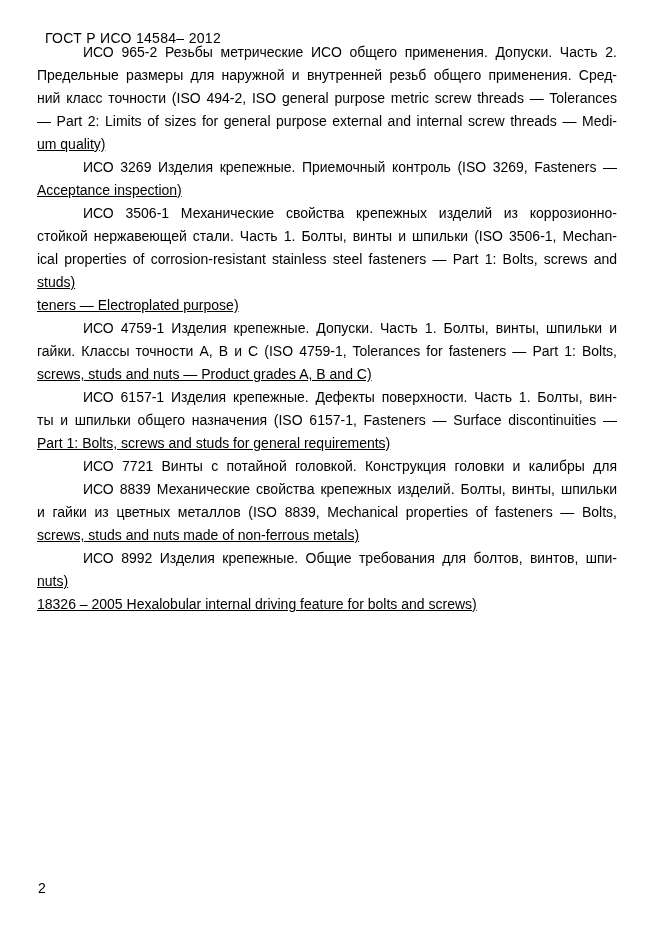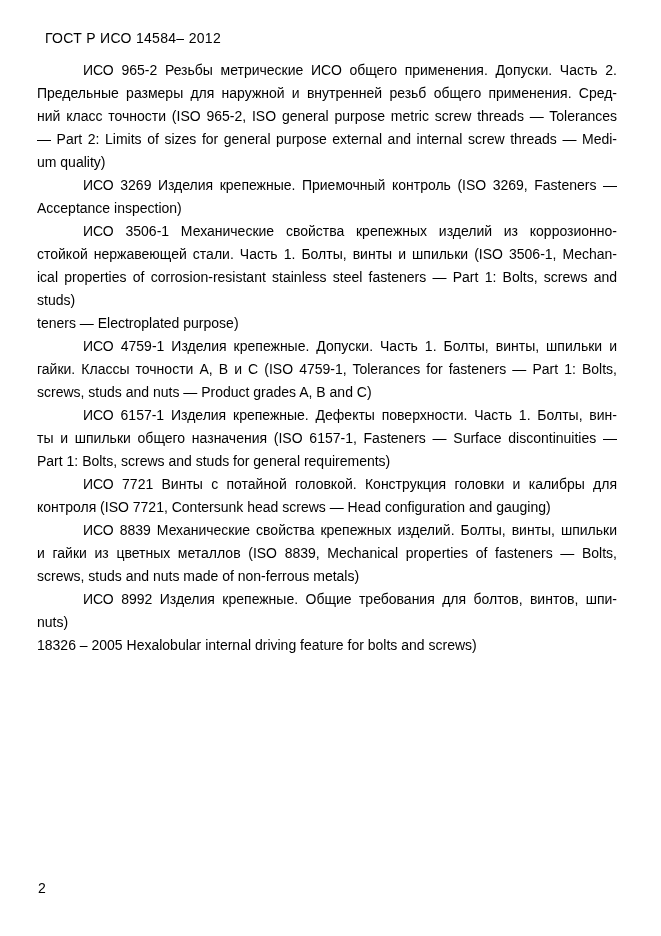--- a/index.html
+++ b/index.html
@@ -20,71 +20,71 @@
     position: absolute;
     left: 45px;
     top: 30px;
     font-size: 14px;
     letter-spacing: 0.3px;
     white-space: nowrap;
   }
   .doc-body {
     position: absolute;
     left: 37px;
-    top: 59px;
+    top: 41px;
     width: 580px;
     font-size: 14px;
     line-height: 23px;
   }
   .line {
     text-align: justify;
     text-align-last: justify;
     height: 23px;
     overflow: hidden;
   }
   .line.first {
     text-indent: 46px;
   }
   .line.plast {
     text-align-last: left;
+    text-decoration: underline;
   }
   .page-number {
     position: absolute;
     left: 38px;
     top: 880px;
     font-size: 14px;
   }
 </style>
 </head>
 <body>
 
 <div class="page">
   <div class="running-header">ГОСТ Р ИСО 14584– 2012</div>
 
   <div class="doc-body">
       <div class="line first">ИСО 965-2 Резьбы метрические ИСО общего применения. Допуски. Часть 2.</div>
       <div class="line">Предельные размеры для наружной и внутренней резьб общего применения. Сред-</div>
-      <div class="line">ний класс точности (ISO 965-2, ISO general purpose metric screw threads — Tolerances</div>
+      <div class="line">ний класс точности (ISO 494-2, ISO general purpose metric screw threads — Tolerances</div>
       <div class="line">— Part 2: Limits of sizes for general purpose external and internal screw threads — Medi-</div>
       <div class="line plast">um quality)</div>
       <div class="line first">ИСО 3269 Изделия крепежные. Приемочный контроль (ISO 3269, Fasteners —</div>
       <div class="line plast">Acceptance inspection)</div>
       <div class="line first">ИСО 3506-1 Механические свойства крепежных изделий из коррозионно-</div>
       <div class="line">стойкой нержавеющей стали. Часть 1. Болты, винты и шпильки (ISO 3506-1, Mechan-</div>
       <div class="line">ical properties of corrosion-resistant stainless steel fasteners — Part 1: Bolts, screws and</div>
       <div class="line plast">studs)</div>
       <div class="line plast">teners — Electroplated purpose)</div>
       <div class="line first">ИСО 4759-1 Изделия крепежные. Допуски. Часть 1. Болты, винты, шпильки и</div>
       <div class="line">гайки. Классы точности А, В и С (ISO 4759-1, Tolerances for fasteners — Part 1: Bolts,</div>
       <div class="line plast">screws, studs and nuts — Product grades A, B and C)</div>
       <div class="line first">ИСО 6157-1 Изделия крепежные. Дефекты поверхности. Часть 1. Болты, вин-</div>
       <div class="line">ты и шпильки общего назначения (ISO 6157-1, Fasteners — Surface discontinuities —</div>
       <div class="line plast">Part 1: Bolts, screws and studs for general requirements)</div>
       <div class="line first">ИСО 7721 Винты с потайной головкой. Конструкция головки и калибры для</div>
-      <div class="line plast">контроля (ISO 7721, Contersunk head screws — Head configuration and gauging)</div>
       <div class="line first">ИСО 8839 Механические свойства крепежных изделий. Болты, винты, шпильки</div>
       <div class="line">и гайки из цветных металлов (ISO 8839, Mechanical properties of fasteners — Bolts,</div>
       <div class="line plast">screws, studs and nuts made of non-ferrous metals)</div>
       <div class="line first">ИСО 8992 Изделия крепежные. Общие требования для болтов, винтов, шпи-</div>
       <div class="line plast">nuts)</div>
       <div class="line plast">18326 – 2005 Hexalobular internal driving feature for bolts and screws)</div>
     </div>
 
   <div class="page-number">2</div>
 </div>

